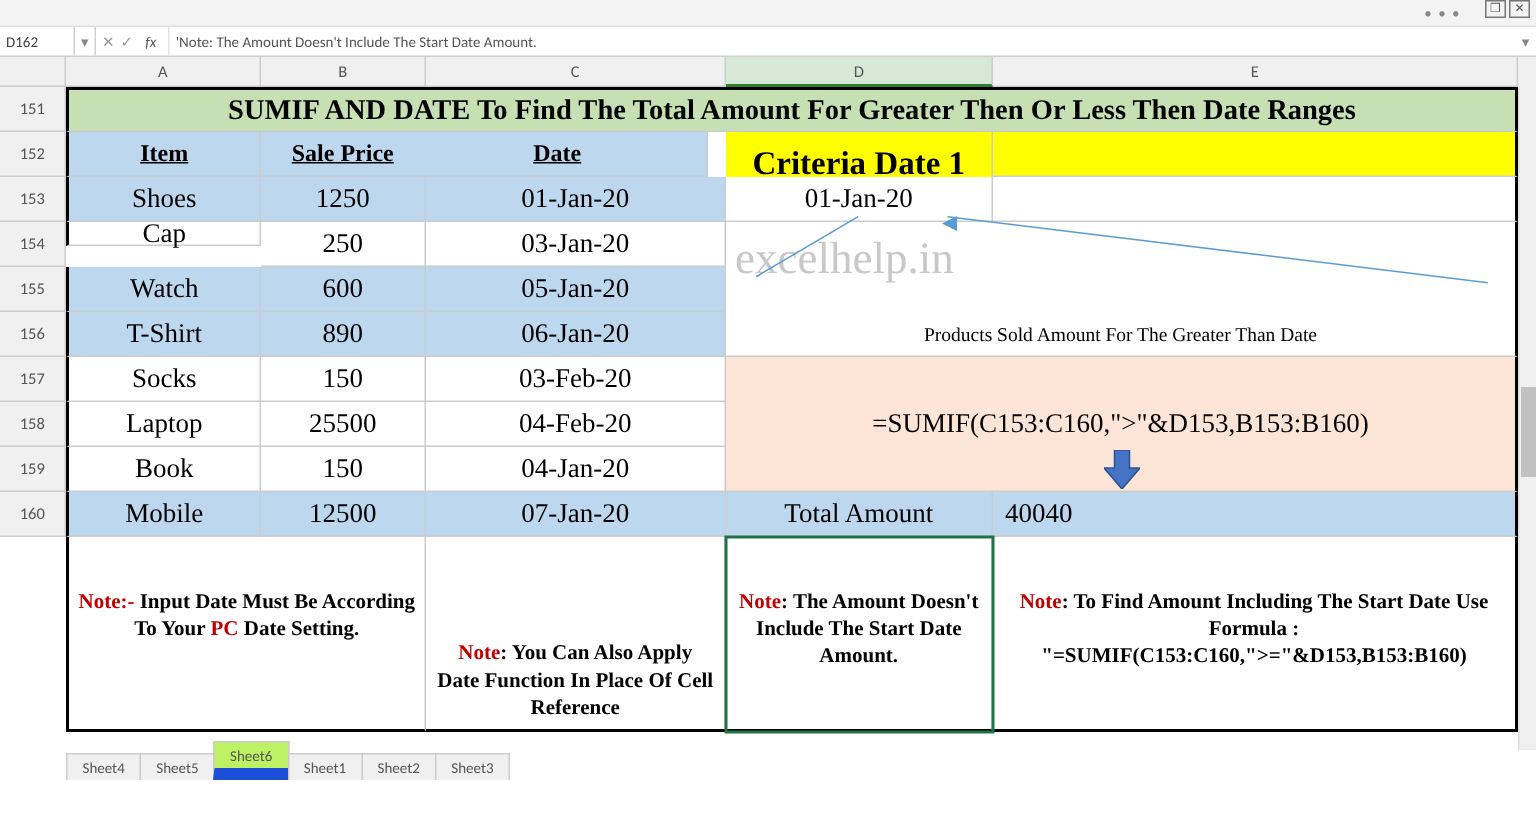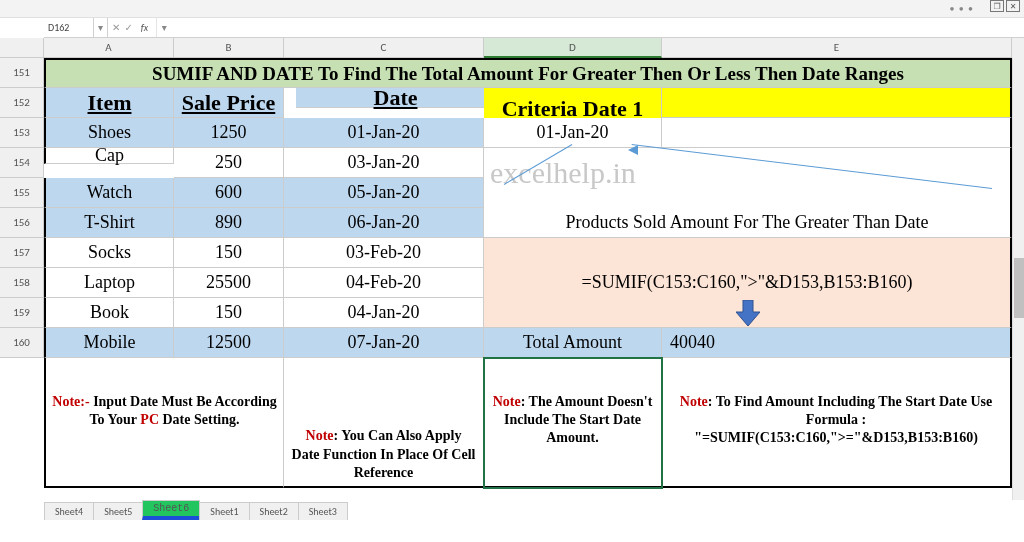--- a/index.html
+++ b/index.html
@@ -3,21 +3,21 @@
 <meta charset="utf-8">
 <style>
   * { box-sizing: border-box; margin: 0; padding: 0; }
   html, body { width: 1024px; height: 542px; overflow: hidden; font-family: Calibri, Arial, sans-serif; background: #fff; }
 
   .topstrip { height: 18px; background: #f3f3f3; border-bottom: 1px solid #e0e0e0; display: flex; align-items: center; font-size: 10px; color: #666; position: relative; }
   .topstrip .dots { position: absolute; right: 50px; top: 2px; letter-spacing: 1px; color: #888; }
   .topstrip .winctl { position: absolute; right: 4px; top: 0; display: flex; gap: 2px; }
   .topstrip .winctl div { width: 14px; height: 12px; border: 1px solid #777; font-size: 8px; line-height: 10px; text-align: center; color: #555; }
 
-  .refrow { height: 20px; background: #fff; border-bottom: 1px solid #d0d0d0; display: flex; align-items: center; font-size: 10px; color: #444; margin-left: 44px; }
+  .refrow { height: 20px; background: #fff; border-bottom: 1px solid #d0d0d0; display: flex; align-items: center; font-size: 10px; color: #444; }
   .namebox { width: 50px; padding: 0 4px; border-right: 1px solid #d0d0d0; height: 100%; line-height: 20px; }
   .namebox-dd { width: 14px; border-right: 1px solid #d0d0d0; height: 100%; text-align: center; color: #888; line-height: 20px; }
   .fxbtns { display: flex; align-items: center; padding: 0 4px; gap: 4px; color: #999; border-right: 1px solid #e4e4e4; height: 100%; }
   .fxbtns span { font-size: 10px; }
   .fxlabel { font-style: italic; color: #555; padding: 0 4px; }
   .fbar { flex: 1; padding: 0 4px; color: #555; }
   .fbar-dd { width: 14px; text-align: center; color: #888; }
 
   .gridwrap { position: relative; width: 1024px; height: 482px; overflow: hidden; background: #fff; }
 
@@ -27,21 +27,21 @@
   .colhead.sel { background: #d6e8d6; border-bottom: 2px solid #2e7d32; }
 
   .rowheads { position: absolute; left: 0; top: 20px; width: 44px; }
   .rowhead { border-right: 1px solid #ccc; border-bottom: 1px solid #ccc; text-align: center; font-size: 11px; color: #555; background: #f0f0f0; display: flex; align-items: center; justify-content: center; }
   .rowhead.sel { background: #d6e8d6; border-right: 2px solid #2e7d32; }
 
   .cells { position: absolute; left: 44px; top: 20px; }
   .cell { position: absolute; border-right: 1px solid #ccc; border-bottom: 1px solid #ccc; display: flex; align-items: center; justify-content: center; font-size: 18px; font-family: "Bookman Old Style", Georgia, serif; }
 
   .title-bg { background: #c6e0b4; font-weight: bold; font-size: 19px; }
-  .hdr-blue { background: #bdd7ee; font-weight: bold; text-decoration: underline; font-size: 22px; }
+  .hdr-blue { background: #bdd7ee; font-weight: bold; text-decoration: underline; font-size: 16px; }
   .hdr-yellow { background: #ffff00; font-weight: bold; text-decoration: underline; font-size: 22px; }
   .row-blue { background: #bdd7ee; }
   .row-white { background: #fff; }
   .peach { background: #fce4d6; }
   .thick-r { border-right: 2px solid #000 !important; }
   .thick-l { border-left: 2px solid #000 !important; }
   .thick-t { border-top: 2px solid #000 !important; }
   .thick-b { border-bottom: 2px solid #000 !important; }
 
   .watermark { position: absolute; color: #c8c8c8; font-size: 30px; font-family: Georgia, serif; pointer-events: none; }
@@ -49,21 +49,21 @@
   .note { font-size: 14px; text-align: center; padding: 4px 6px; line-height: 1.3; display: block; margin-top: 31px; }
   .red { color: #c00000; font-weight: bold; }
 
   .arrow-line { position: absolute; border-top: 1px solid #5b9bd5; transform-origin: left center; }
 
   .big-arrow { position: absolute; }
   .big-arrow svg { display: block; }
 
   .sheettabs { position: absolute; left: 44px; bottom: 0; height: 20px; display: flex; align-items: flex-end; font-size: 10px; color: #555; gap: 0; }
   .sheettab { padding: 2px 10px; border: 1px solid #ccc; border-bottom: none; background: #f0f0f0; margin-right: -1px; }
-  .sheettab.active { background: #22c55e; border-bottom: 4px solid #1d4ed8; font-family: Liberation Mono, monospace; }
+  .sheettab.active { background: #bef264; border-bottom: 8px solid #1d4ed8; }
 
   .vscroll { position: absolute; right: 0; top: 20px; width: 12px; bottom: 20px; background: #f0f0f0; border-left: 1px solid #ddd; }
   .vscroll .thumb { position: absolute; left: 1px; width: 10px; top: 200px; height: 60px; background: #c0c0c0; }
 </style>
 </head>
 <body>
 
 <div class="topstrip">
   <span class="dots">• • •</span>
   <div class="winctl">
@@ -73,20 +73,21 @@
 </div>
 
 <div class="refrow">
   <div class="namebox">D162</div>
   <div class="namebox-dd">▾</div>
   <div class="fxbtns">
     <span>✕</span>
     <span>✓</span>
     <span class="fxlabel">fx</span>
   </div>
+  <div class="fbar">'Note: The Amount Doesn't Include The Start Date Amount.</div>
   <div class="fbar-dd">▾</div>
 </div>
 
 <div class="gridwrap">
 
   <div class="colheads">
     <div class="rowhead-corner"></div>
     <div class="colhead" style="width:130px">A</div>
     <div class="colhead" style="width:110px">B</div>
     <div class="colhead" style="width:200px">C</div>
@@ -104,21 +105,21 @@
       <div class="rowhead" style="height: 30px;">157</div>
       <div class="rowhead" style="height: 30px;">158</div>
       <div class="rowhead" style="height: 30px;">159</div>
       <div class="rowhead" style="height: 30px;">160</div>
     </div>
 
   <div class="cells" id="cells">
       <div class="cell title-bg thick-t thick-l thick-r" style="left: 0px; top: 0px; width: 968px; height: 30px;">SUMIF AND DATE To Find The Total Amount For Greater Then Or Less Then Date Ranges</div>
       <div class="cell hdr-blue thick-l" style="left: 0px; top: 30px; width: 130px; height: 30px;">Item</div>
       <div class="cell hdr-blue" style="left: 130px; top: 30px; width: 110px; height: 30px;">Sale Price</div>
-      <div class="cell hdr-blue" style="left: 252px; top: 30px; width: 200px; height: 20px;">Date</div>
+      <div class="cell hdr-blue" style="left: 228px; top: 30px; width: 200px; height: 30px;">Date</div>
       <div class="cell hdr-yellow" style="left: 440px; top: 30px; width: 178px; height: 42px;">Criteria Date 1</div>
       <div class="cell hdr-yellow thick-r" style="left: 618px; top: 30px; width: 350px; height: 30px;"></div>
       <div class="cell row-blue thick-l" style="left: 0px; top: 60px; width: 130px; height: 30px;">Shoes</div>
       <div class="cell row-blue" style="left: 130px; top: 60px; width: 110px; height: 30px;">1250</div>
       <div class="cell row-blue" style="left: 240px; top: 60px; width: 200px; height: 30px;">01-Jan-20</div>
       <div class="cell row-white thick-l" style="left: 0px; top: 90px; width: 130px; height: 16px;">Cap</div>
       <div class="cell row-white" style="left: 130px; top: 90px; width: 110px; height: 30px;">250</div>
       <div class="cell row-white" style="left: 240px; top: 90px; width: 200px; height: 30px;">03-Jan-20</div>
       <div class="cell row-blue thick-l" style="left: 0px; top: 120px; width: 130px; height: 30px;">Watch</div>
       <div class="cell row-blue" style="left: 130px; top: 120px; width: 110px; height: 30px;">600</div>
@@ -134,21 +135,21 @@
       <div class="cell row-white" style="left: 240px; top: 210px; width: 200px; height: 30px;">04-Feb-20</div>
       <div class="cell row-white thick-l" style="left: 0px; top: 240px; width: 130px; height: 30px;">Book</div>
       <div class="cell row-white" style="left: 130px; top: 240px; width: 110px; height: 30px;">150</div>
       <div class="cell row-white" style="left: 240px; top: 240px; width: 200px; height: 30px;">04-Jan-20</div>
       <div class="cell row-blue thick-l" style="left: 0px; top: 270px; width: 130px; height: 30px;">Mobile</div>
       <div class="cell row-blue" style="left: 130px; top: 270px; width: 110px; height: 30px;">12500</div>
       <div class="cell row-blue" style="left: 240px; top: 270px; width: 200px; height: 30px;">07-Jan-20</div>
       <div class="cell row-white" style="left: 440px; top: 60px; width: 178px; height: 30px;">01-Jan-20</div>
       <div class="cell row-white thick-r" style="left: 618px; top: 60px; width: 350px; height: 30px;"></div>
       <div class="cell row-white thick-r" style="left: 440px; top: 90px; width: 528px; height: 60px;;border-bottom:none;border-right:2px solid #000;justify-content:flex-start;padding-left:10px"></div>
-      <div class="cell row-white thick-r" style="left: 440px; top: 150px; width: 528px; height: 30px;;font-family:Georgia,serif;font-size:18px">Products Sold Amount For The Greater Than Date</div>
+      <div class="cell row-white thick-r" style="left: 440px; top: 150px; width: 528px; height: 30px;;font-family:Georgia,serif;font-size:13px">Products Sold Amount For The Greater Than Date</div>
       <div class="cell peach thick-r" style="left: 440px; top: 180px; width: 528px; height: 90px;;font-size:18px">=SUMIF(C153:C160,"&gt;"&amp;D153,B153:B160)</div>
       <div class="cell row-blue" style="left: 440px; top: 270px; width: 178px; height: 30px;">Total Amount</div>
       <div class="cell row-blue thick-r" style="left: 618px; top: 270px; width: 350px; height: 30px;;justify-content:flex-start;padding-left:8px">40040</div>
       <div class="cell row-white thick-l thick-b" style="left: 0px; top: 300px; width: 240px; height: 130px;;align-items:flex-start">
         <div class="note"><span class="red">Note:- </span><b>Input Date Must Be According To Your </b><span class="red">PC</span><b> Date Setting.</b></div>
       </div>
       <div class="cell row-white thick-b" style="left: 240px; top: 300px; width: 200px; height: 130px;;align-items:flex-end">
         <div class="note"><span class="red">Note</span><b>: You Can Also Apply Date Function In Place Of Cell Reference</b></div>
       </div>
       <div class="cell row-white thick-b" style="left: 440px; top: 300px; width: 178px; height: 130px;;align-items:flex-start">

